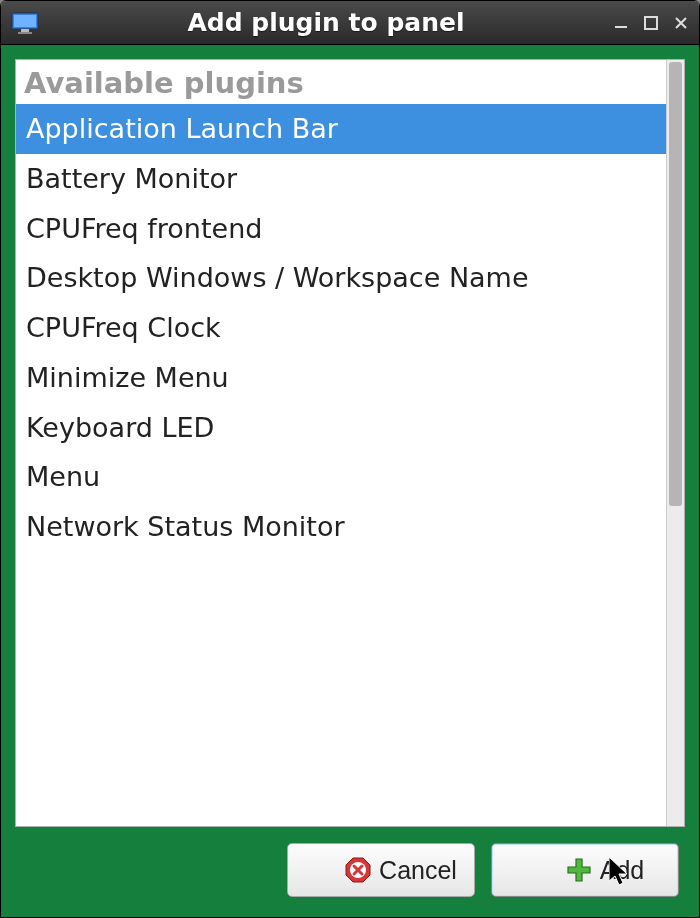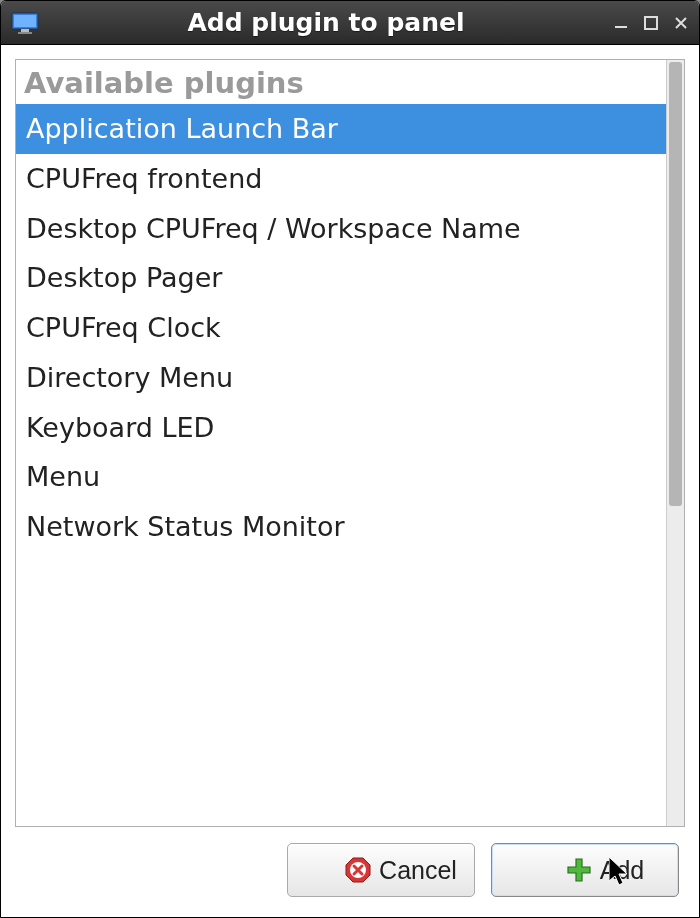--- a/index.html
+++ b/index.html
@@ -58,21 +58,21 @@
       color: #ccc;
       cursor: pointer;
       font-weight: bold;
     }
     .content {
       flex: 1;
       display: flex;
       flex-direction: column;
       padding: 14px;
       gap: 12px;
-      background: #ffffff;
+      background: #15803d;
     }
     .list-frame {
       flex: 1;
       background: #fff;
       border: 1px solid #b0b0b0;
       display: flex;
       overflow: hidden;
     }
     .list-area {
       flex: 1;
@@ -185,25 +185,25 @@
       </span>
     </div>
   </div>
 
   <div class="content">
     <div class="list-frame">
       <div class="list-area">
         <div class="list-header">Available plugins</div>
         <div class="list-items" id="list-items">
             <div class="list-item selected">Application Launch Bar</div>
+            <div class="list-item">Battery Monitor</div>
             <div class="list-item">CPUFreq frontend</div>
-            <div class="list-item">Desktop CPUFreq / Workspace Name</div>
-            <div class="list-item">Desktop Pager</div>
+            <div class="list-item">Desktop Windows / Workspace Name</div>
             <div class="list-item">CPUFreq Clock</div>
-            <div class="list-item">Directory Menu</div>
+            <div class="list-item">Minimize Menu</div>
             <div class="list-item">Keyboard LED</div>
             <div class="list-item">Menu</div>
             <div class="list-item">Network Status Monitor</div>
           </div>
       </div>
       <div class="scrollbar">
         <div class="scrollbar-thumb"></div>
       </div>
     </div>
 

